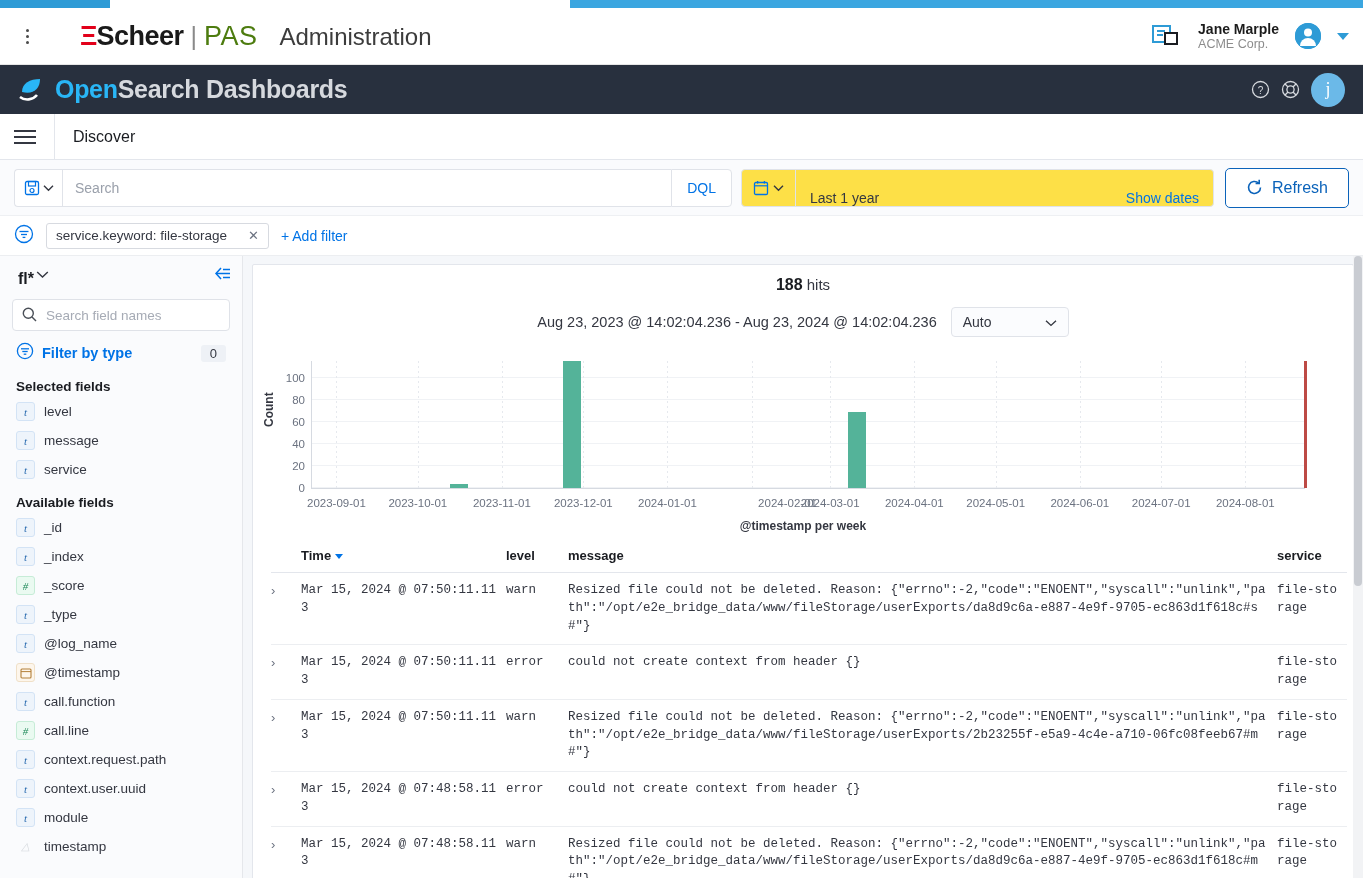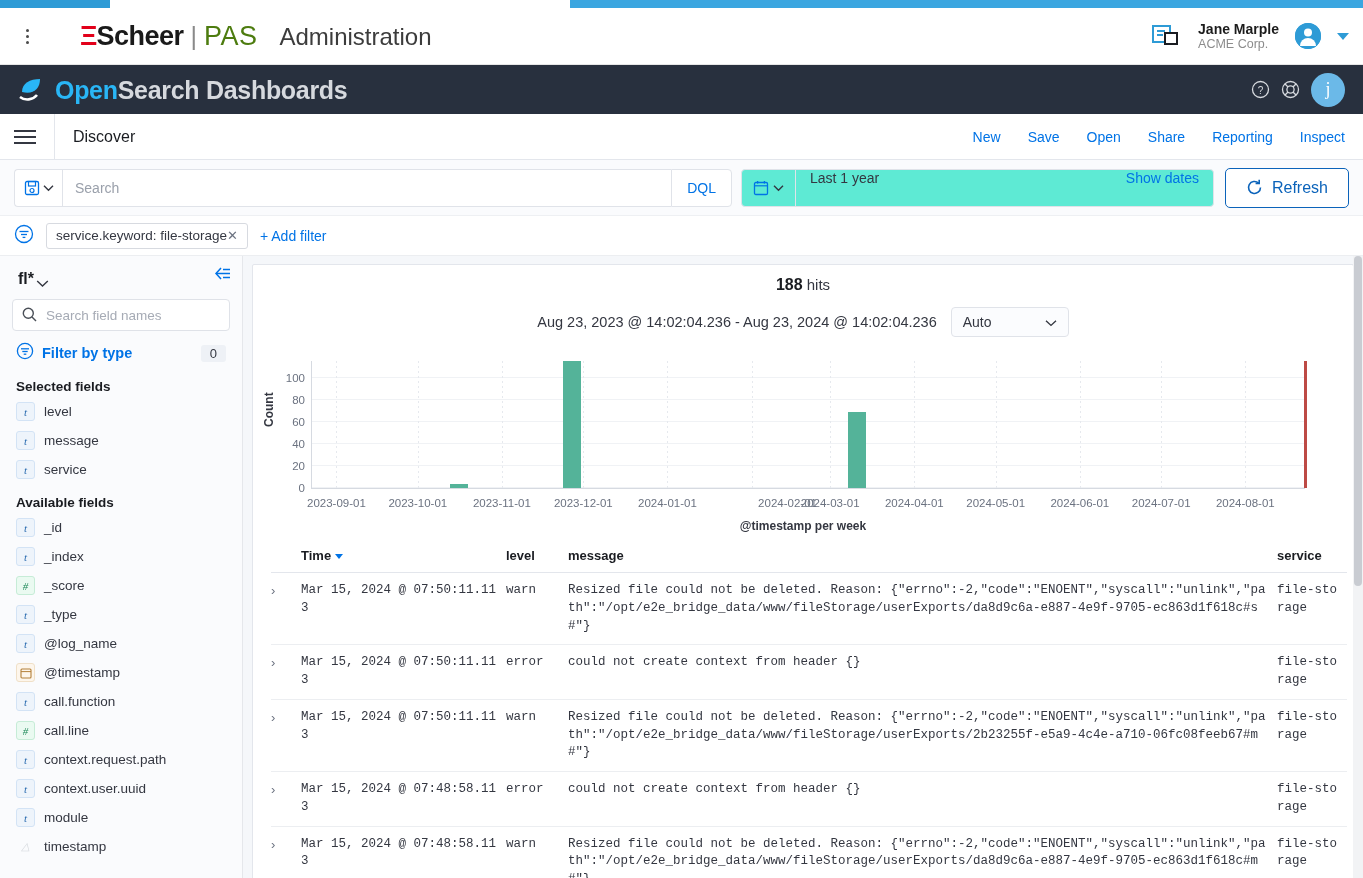--- a/index.html
+++ b/index.html
@@ -39,21 +39,21 @@
                  display: flex; align-items: center; justify-content: center; }
   .caret-down { width: 0; height: 0; border-left: 6px solid transparent;
                 border-right: 6px solid transparent; border-top: 7px solid #2e9bd6;
                 cursor: pointer; }
 
   
   .os-bar {
     height: 49px; background: #28303e; display: flex; align-items: center;
     padding: 0 18px; color: #fff;
   }
-  .os-logo { display: flex; align-items: flex-end; gap: 7px; }
+  .os-logo { display: flex; align-items: center; gap: 7px; }
   .os-swirl { width: 30px; height: 30px; position: relative; }
   .os-text { font-size: 25px; font-weight: bold; letter-spacing: -0.3px; }
   .os-text .c1 { color: #29b6f6; }
   .os-text .c2 { color: #d6d9de; }
   .os-right { margin-left: auto; display: flex; align-items: center; gap: 11px; }
   .os-ic { width: 19px; height: 19px; cursor: pointer; }
   .os-avatar { width: 34px; height: 34px; border-radius: 50%; background: #6bb9e8;
     color: #fff; font-size: 18px; display: flex; align-items: center;
     justify-content: center; cursor: pointer; font-family: "Liberation Serif", serif; }
 
@@ -85,56 +85,56 @@
     background: #fff; padding: 0 12px; font-size: 14px; color: #343741;
     font-family: "Liberation Sans", sans-serif; outline: none;
   }
   .search-input::placeholder { color: #9aa0ab; }
   .dql-btn {
     height: 38px; padding: 0 15px; border: 1px solid #e0e3e9; background: #fff;
     display: flex; align-items: center; font-size: 14px; color: #0073e6;
     cursor: pointer; border-radius: 0 4px 4px 0;
   }
   .date-group {
-    height: 38px; margin-left: 9px; display: flex; align-items: flex-start;
-    border: 1px solid #e0e3e9; background: #5eead4; border-radius: 4px; flex: 0 0 473px;
+    height: 38px; margin-left: 9px; display: flex; align-items: flex-end;
+    border: 1px solid #e0e3e9; background: #fde047; border-radius: 4px; flex: 0 0 473px;
   }
   .cal-btn { width: 54px; height: 36px; display: flex; align-items: center;
              justify-content: center; gap: 4px; border-right: 1px solid #e0e3e9;
              cursor: pointer; }
   .date-text { flex: 1; padding-left: 14px; font-size: 14px; color: #343741; }
   .show-dates { font-size: 14px; color: #0073e6; padding-right: 14px; cursor: pointer; }
   .refresh-btn {
     margin-left: 11px; height: 40px; padding: 0 20px; border: 1px solid #0b63ba;
     color: #0b63ba; background: #fff; border-radius: 5px; display: flex;
     align-items: center; gap: 9px; font-size: 16px; cursor: pointer;
   }
 
   
   .filter-bar {
     height: 40px; background: #fff; display: flex; align-items: center;
     padding: 0 14px; gap: 12px; border-bottom: 1px solid #eceef1;
   }
   .filter-pill {
     height: 26px; border: 1px solid #d7dae0; border-radius: 3px; background: #fff;
-    display: flex; align-items: center; padding: 0 9px; gap: 0;
+    display: flex; align-items: center; padding: 0 9px; gap: 21px;
     font-size: 13.5px; color: #343741; cursor: pointer;
   }
   .pill-x { color: #6b7280; font-size: 13px; cursor: pointer; }
   .add-filter { color: #0073e6; font-size: 14px; cursor: pointer; }
 
   
   .body-split { display: flex; height: 640px; }
 
   
   .sidebar {
     width: 243px; background: #fafbfd; border-right: 1px solid #e5e7eb;
     padding: 10px 12px 0 12px; overflow: hidden; position: relative;
   }
-  .idx-row { display: flex; align-items: flex-end; gap: 2px; padding: 4px 2px 11px 6px; }
+  .idx-row { display: flex; align-items: flex-start; gap: 2px; padding: 4px 2px 11px 6px; }
   .idx-name { font-size: 16px; font-weight: bold; color: #1a1c21; }
   .collapse-ic { position: absolute; right: 10px; top: 10px; cursor: pointer; }
   .field-search { position: relative; }
   .field-search input {
     width: 100%; height: 32px; border: 1px solid #dfe2e8; border-radius: 4px;
     background: #fff; padding: 0 10px 0 33px; font-size: 13.5px;
     font-family: "Liberation Sans", sans-serif; outline: none; color: #343741;
   }
   .field-search input::placeholder { color: #a6abb5; }
   .fs-icon { position: absolute; left: 10px; top: 8px; }
@@ -308,28 +308,20 @@
   </div>
 
   <div class="nav-row">
     <div class="burger">
       <i></i>
         <i></i>
         <i></i>
     </div>
     <div class="nav-sep"></div>
     <div class="nav-title">Discover</div>
-    <div class="nav-links">
-      <a>New</a>
-      <a>Save</a>
-      <a>Open</a>
-      <a>Share</a>
-      <a>Reporting</a>
-      <a>Inspect</a>
-    </div>
   </div>
 
   <div class="query-bar">
     <div class="saved-btn">
       <svg width="16" height="16" viewBox="0 0 16 16">
         <rect x="1.5" y="1.5" width="13" height="13" rx="1.5" fill="none" stroke="#0073e6" stroke-width="1.3"></rect>
         <rect x="4.5" y="1.5" width="7" height="4.5" fill="none" stroke="#0073e6" stroke-width="1.2"></rect>
         <circle cx="8" cy="10.5" r="2" fill="none" stroke="#0073e6" stroke-width="1.2"></circle>
       </svg>
       <svg width="11" height="8" viewBox="0 0 11 8">

